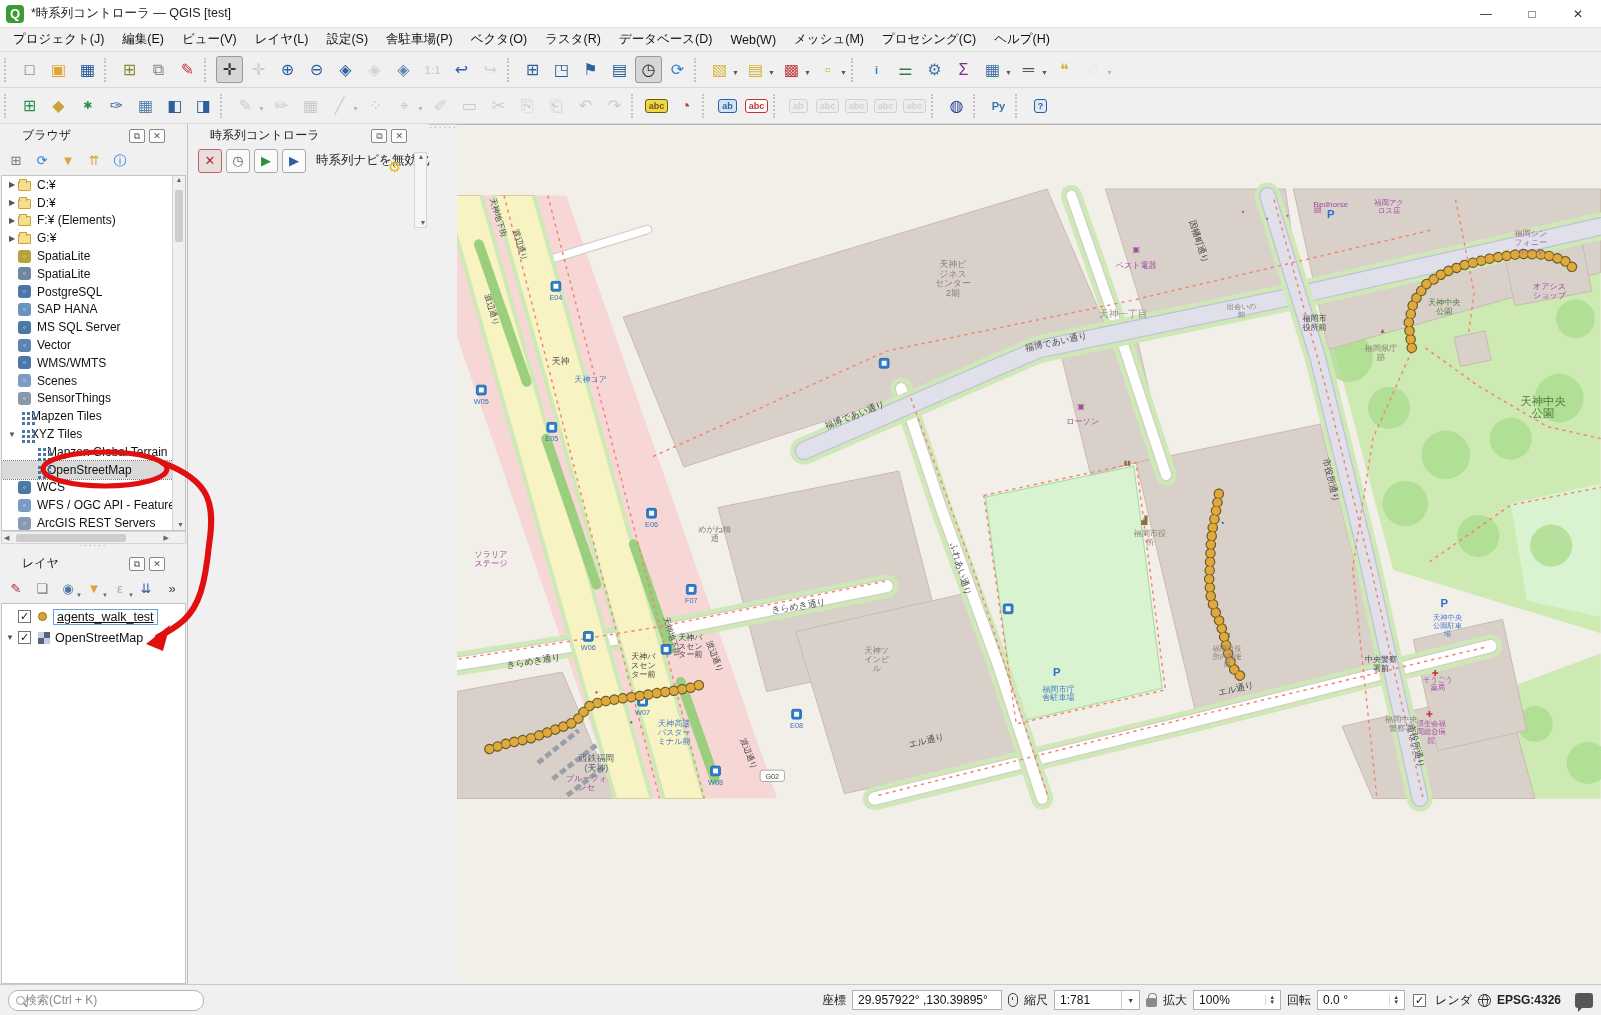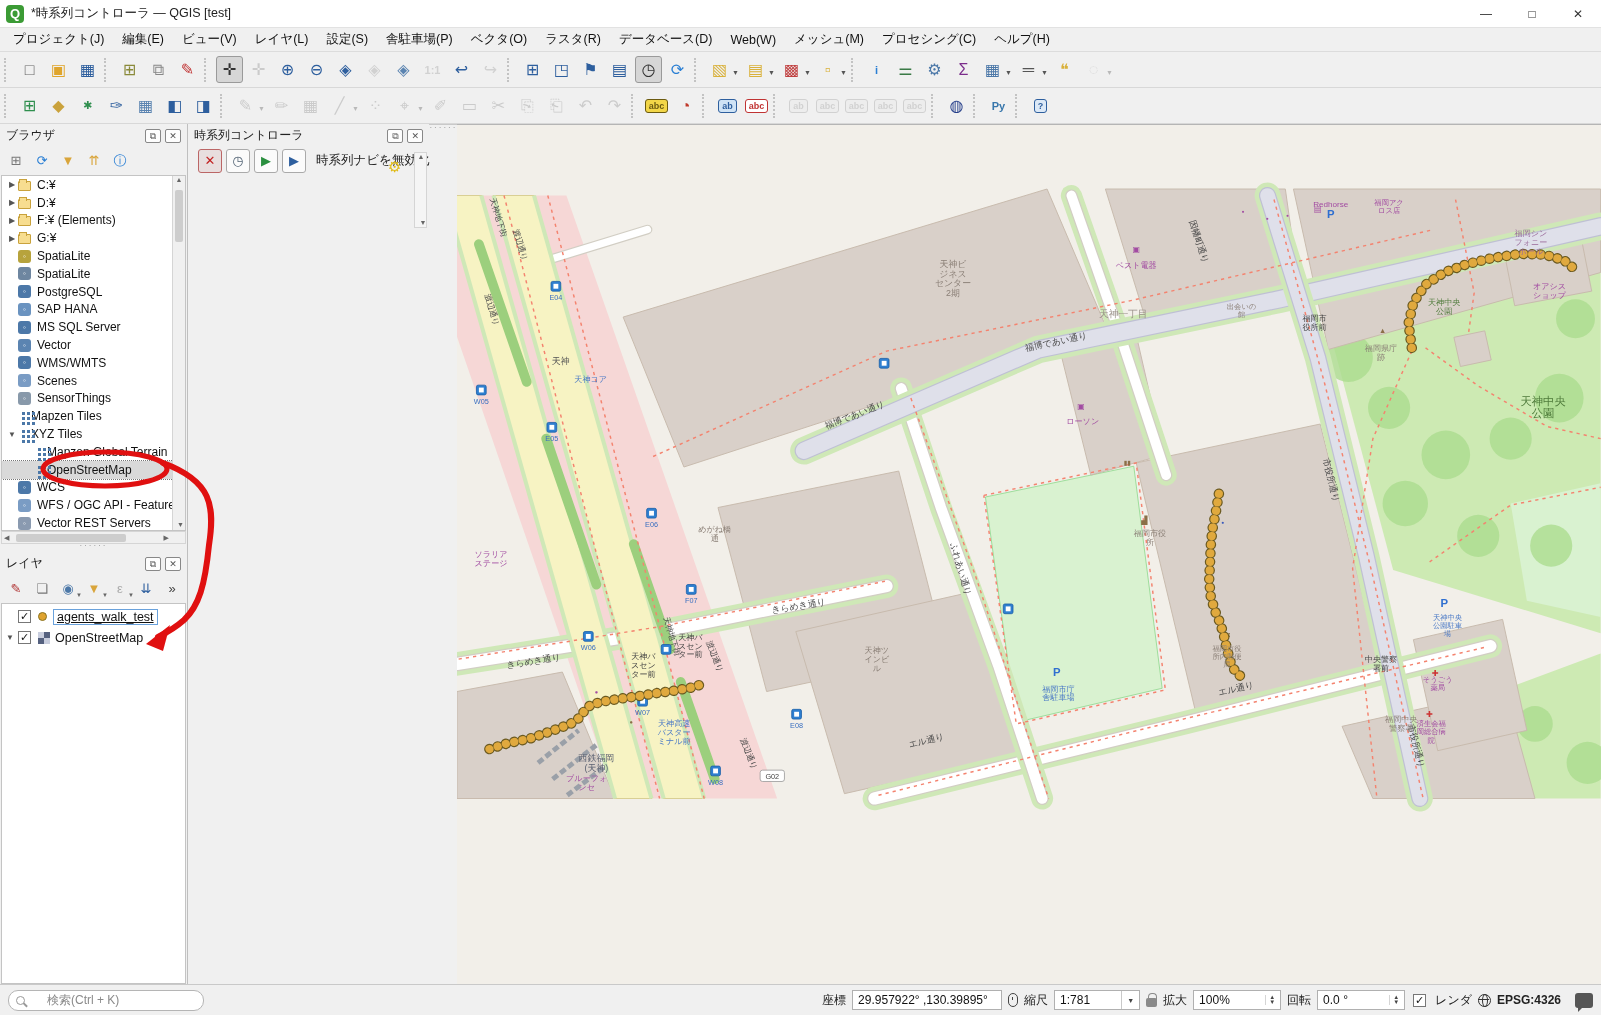--- a/index.html
+++ b/index.html
@@ -28,21 +28,21 @@
   .tbtn .dd { position:absolute; right:-7px; bottom:6px; font-size:7px; color:#555; }
   .tbtn.hasdd { margin-right:8px; }
   .tsep { width:9px; height:24px; margin:0 2px; border-left:2px dotted #c3c3c3; }
   .glyph-sm { font-size:11px; font-weight:bold; }
   .tagicon { font-size:9px; font-weight:bold; border-radius:3px; padding:1px 3px; }
 
   
   .content { display:flex; height:860px; }
   .leftdock { width:188px; background:#f0f0f0; display:flex; flex-direction:column; border-right:1px solid #bfbfbf; }
 
-  .panel-header { height:23px; display:flex; align-items:center; padding:0 6px; font-size:12px; color:#222; }
+  .panel-header { height:23px; display:flex; align-items:center; padding:0 22px; font-size:12px; color:#222; }
   .panel-hbtn { width:16px; height:14px; border:1px solid #888; border-radius:2px; font-size:9px; line-height:12px;
     text-align:center; color:#555; margin-left:4px; background:#fdfdfd;}
   .panel-header .sp { flex:1; }
   .panel-tools { height:27px; display:flex; align-items:center; padding-left:4px; gap:2px; }
   .ptool { width:24px; height:22px; display:inline-flex; align-items:center; justify-content:center; font-size:13px; border-radius:2px; position:relative;}
   .ptool .dd{ position:absolute; right:-2px; bottom:2px; font-size:6px; color:#666;}
 
   
   .tree { background:#fff; border:1px solid #c4c4c4; margin:1px 1px 0 1px; height:356px; overflow:hidden; position:relative;}
   .trow { height:17.8px; display:flex; align-items:center; font-size:12px; color:#111; white-space:nowrap; padding-left:4px;}
@@ -80,21 +80,21 @@
   .tempbtn.pressed { background:#e8dede; border-color:#b66;}
   .temp-status { font-size:12.5px; color:#222; margin-left:6px;}
   .temp-gear { position:absolute; right:28px; top:34px; color:#e0bb17; font-size:15px;}
   .temp-scroll { position:absolute; right:2px; top:28px; width:13px; height:76px; background:#f5f5f5; border:1px solid #d5d5d5; font-size:7px; color:#666; text-align:center;}
   .map-splitter { height:8px; border-top:1px solid #c9c9c9; text-align:center; color:#999; font-size:8px; line-height:5px; letter-spacing:2px; background:#f0f0f0;}
   .mapwrap { flex:1; position:relative; background:#f2efe9; border-top:1px solid #b5b5b5;}
   .mapwrap svg { display:block; }
 
   
   .statusbar { height:31px; background:#f0f0f0; border-top:1px solid #c9c9c9; display:flex; align-items:center; padding:0 8px; gap:6px; font-size:12px; color:#222;}
-  .searchbox { width:196px; height:21px; border:1px solid #b5b5b5; border-radius:10px; background:#fff; display:flex; align-items:center; padding:0 7px; gap:22px; color:#8a8a8a;}
+  .searchbox { width:196px; height:21px; border:1px solid #b5b5b5; border-radius:10px; background:#fff; display:flex; align-items:center; padding:0 7px; gap:0; color:#8a8a8a;}
   .mag { width:9px; height:9px; border:1.5px solid #999; border-radius:50%; position:relative; flex:none;}
   .mag::after{ content:""; position:absolute; width:5px; height:1.5px; background:#999; transform:rotate(45deg); right:-4px; bottom:-2px;}
   .sb-spacer { flex:1; }
   .sb-field { height:20px; border:1px solid #b0b0b0; background:#fff; display:flex; align-items:center; padding:0 5px; font-size:12px; color:#111;}
   .sb-combo { width:86px; justify-content:space-between;}
   .sb-combo .dd { font-size:7px; color:#444; border-left:1px solid #c9c9c9; padding-left:5px; height:100%; display:flex; align-items:center;}
   .spinner { display:flex; flex-direction:column; font-size:6px; line-height:5px; color:#444; margin-left:5px; border-left:1px solid #d5d5d5; padding-left:3px;}
   .lockico { width:11px; height:9px; background:#8a8a8a; border-radius:2px; position:relative; margin-top:4px;}
   .lockico::before{ content:""; position:absolute; top:-5px; left:2px; width:7px; height:6px; border:1.5px solid #8a8a8a; border-bottom:none; border-radius:4px 4px 0 0;}
   .globeico { width:13px; height:13px; border:1.5px solid #333; border-radius:50%; position:relative; flex:none;}
@@ -486,21 +486,21 @@
             <span>WCS</span>
           </div>
           <div class="trow" style="padding-left: 4px;">
             <span class="arr"></span>
             <span class="ticon ico-badge" style="background: rgb(122, 156, 196);">◦</span>
             <span>WFS / OGC API - Features</span>
           </div>
           <div class="trow" style="padding-left: 4px;">
             <span class="arr"></span>
             <span class="ticon ico-badge" style="background: rgb(138, 154, 176);">◦</span>
-            <span>Vector REST Servers</span>
+            <span>ArcGIS REST Servers</span>
           </div>
         </div>
       <div class="hscroll">
           <span class="la">◀</span>
           <span class="thumb"></span>
           <span class="ra">▶</span>
         </div>
 
       <div class="dock-splitter">······</div>
 

